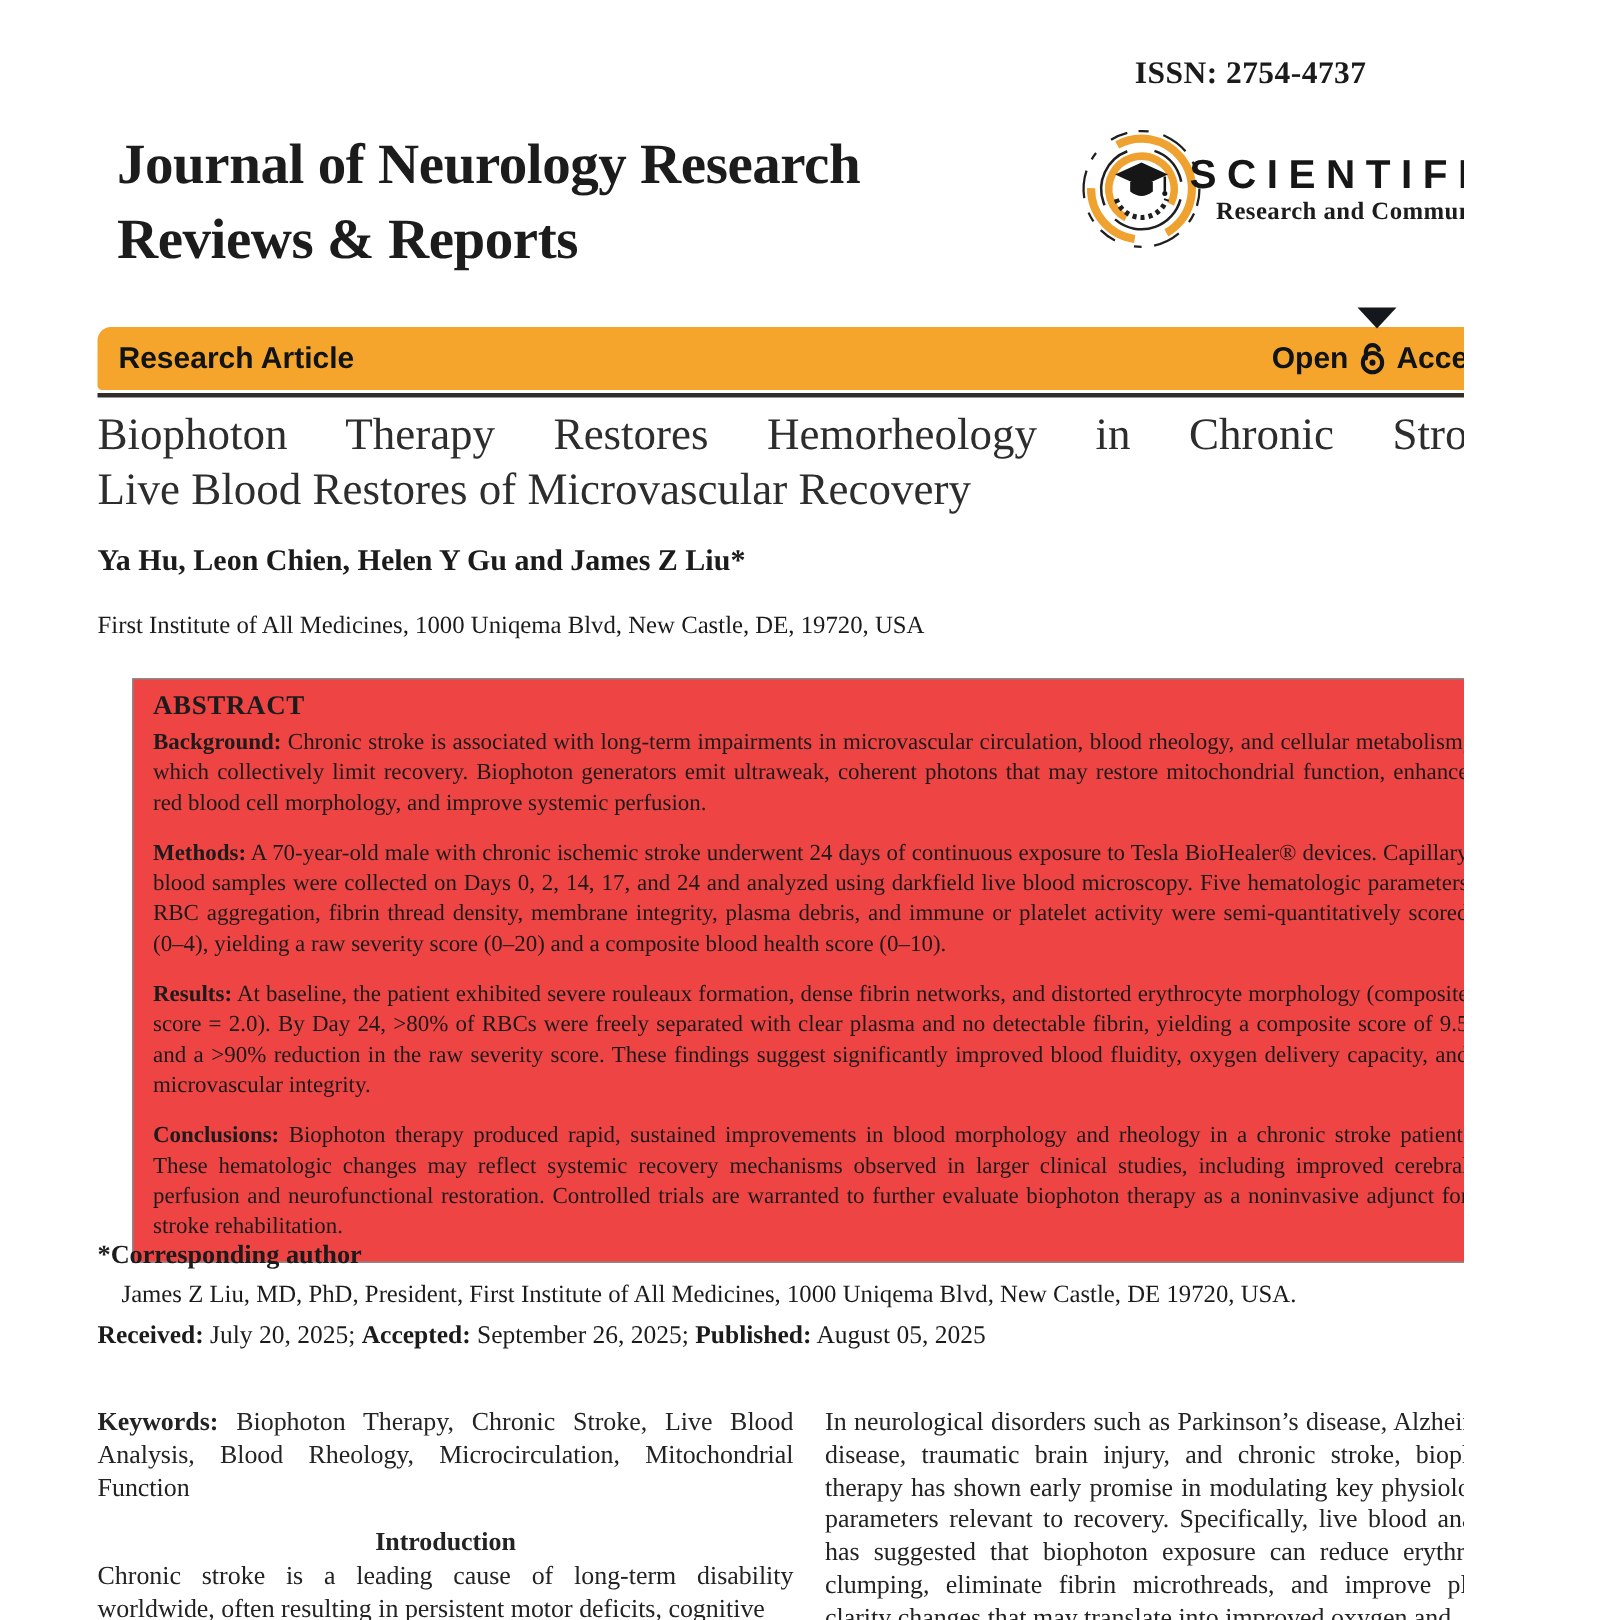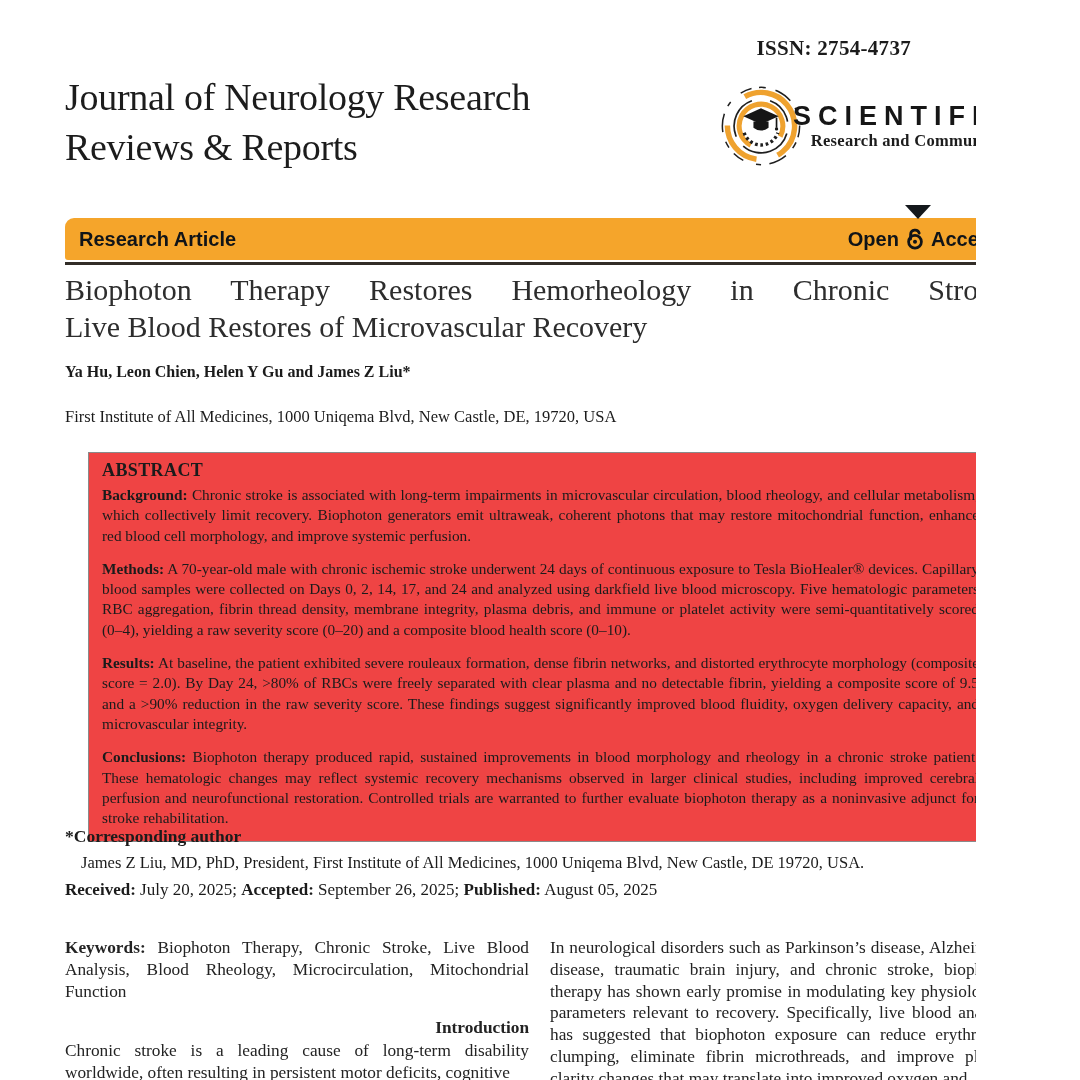--- a/index.html
+++ b/index.html
@@ -3,21 +3,21 @@
 <meta charset="utf-8">
 <style>
   html,body{margin:0;padding:0;background:#ffffff;}
   .sheet{position:relative;width:976px;height:1080px;overflow:hidden;background:#ffffff;
          font-family:"Liberation Serif",serif;color:#1b1b1b;}
 
   .issn{position:absolute;top:36px;right:65px;font-size:21px;font-weight:bold;letter-spacing:.3px;}
 
   .masthead{position:absolute;top:72px;left:65px;width:950px;display:flex;
             justify-content:space-between;align-items:flex-start;}
-  .journal-title{margin:0;font-size:38px;line-height:50px;font-weight:normal;color:#1c1c1c;letter-spacing:-.3px;}
+  .journal-title{margin:13px;font-size:38px;line-height:50px;font-weight:bold;color:#1c1c1c;letter-spacing:-.3px;}
 
   .logo{display:flex;align-items:center;margin-top:12px;margin-right:2px;}
   .logo-mark{width:84px;height:84px;flex:0 0 auto;}
   .logo-text{margin-left:-10px;display:flex;flex-direction:column;text-align:center;}
   .logo-name{font-family:"Liberation Sans",sans-serif;font-weight:bold;font-size:27px;
              letter-spacing:7px;color:#161616;line-height:30px;}
   .logo-tagline{font-size:16.5px;font-weight:bold;color:#1c1c1c;margin-top:0;padding-left:6px;letter-spacing:.3px;}
 
   .banner{position:absolute;top:218px;left:65px;width:950px;height:42px;box-sizing:border-box;
           background:#F5A52B;border-radius:9px 9px 3px 3px;display:flex;align-items:center;
@@ -26,42 +26,42 @@
   .open-access{display:flex;align-items:flex-end;gap:5px;font-weight:bold;font-size:20px;color:#101418;}
   .oa-icon{width:22px;height:24px;display:block;}
   .banner-tri{position:absolute;top:-13px;right:84px;width:0;height:0;
               border-left:13px solid transparent;border-right:13px solid transparent;
               border-top:14px solid #14181c;}
   .rule{position:absolute;top:262px;left:65px;width:950px;height:3px;background:#322d28;}
 
   .article-title{position:absolute;top:271px;left:65px;width:950px;color:#2d2d2d;
                  font-size:30px;line-height:37px;}
   .title-line1{text-align:justify;text-align-last:justify;}
-  .authors{position:absolute;top:363px;left:65px;width:950px;font-weight:bold;font-size:16px;}
+  .authors{position:absolute;top:363px;left:65px;width:950px;font-weight:bold;font-size:20px;}
   .affiliation{position:absolute;top:407px;left:65px;width:950px;font-size:16.5px;}
 
   .abstract-box{position:absolute;top:452px;left:88px;width:905px;box-sizing:border-box;
                 border:1px solid #8a8a8a;background:#ef4444;padding:7px 13px 13px;}
   .abstract-heading{font-size:18px;font-weight:bold;letter-spacing:.4px;margin:0 0 4px;}
   .abstract-box p{margin:0 0 13px;font-size:15.3px;line-height:20.3px;text-align:justify;}
   .abstract-box p:last-child{margin-bottom:0;}
   .abstract-box b{font-weight:bold;}
 
   .corresponding{position:absolute;top:826px;left:65px;width:950px;}
   .corresponding-heading{font-weight:bold;font-size:17.5px;}
   .corresponding-text{font-size:16.5px;margin-top:6px;margin-left:16px;}
 
   .dates{position:absolute;top:880px;left:65px;width:950px;font-size:17px;}
   .dates b{font-weight:bold;}
 
   .columns{position:absolute;top:937px;left:65px;width:950px;display:flex;gap:21px;}
   .col{width:464px;font-size:17.3px;line-height:21.8px;text-align:justify;color:#232323;}
   .col p{margin:0;}
   .keywords{margin-bottom:15px !important;}
-  .intro-heading{font-weight:bold;margin:0 0 1px !important;text-align:right;}
+  .intro-heading{font-weight:bold;margin:0 0 1px !important;text-align:center;}
 </style>
 </head>
 <body>
 
 <div class="sheet">
 
   <div class="issn">ISSN: 2754-4737</div>
 
   <div class="masthead">
     <h1 class="journal-title">

